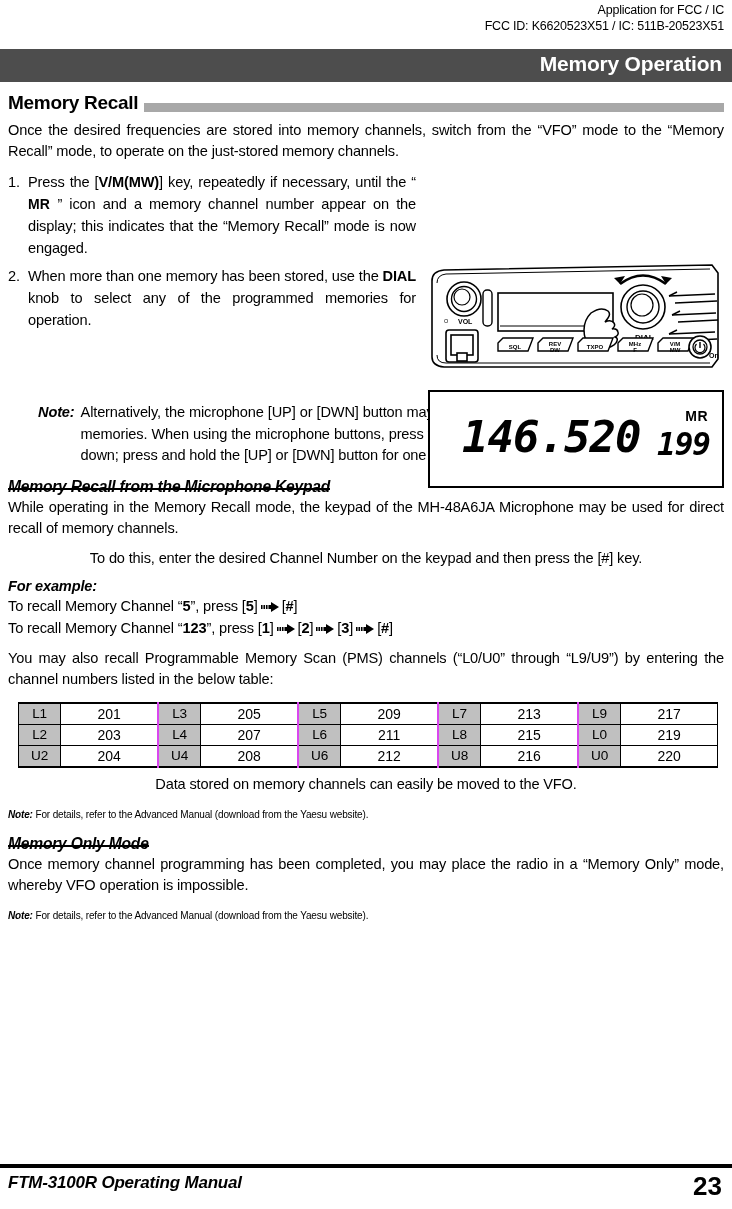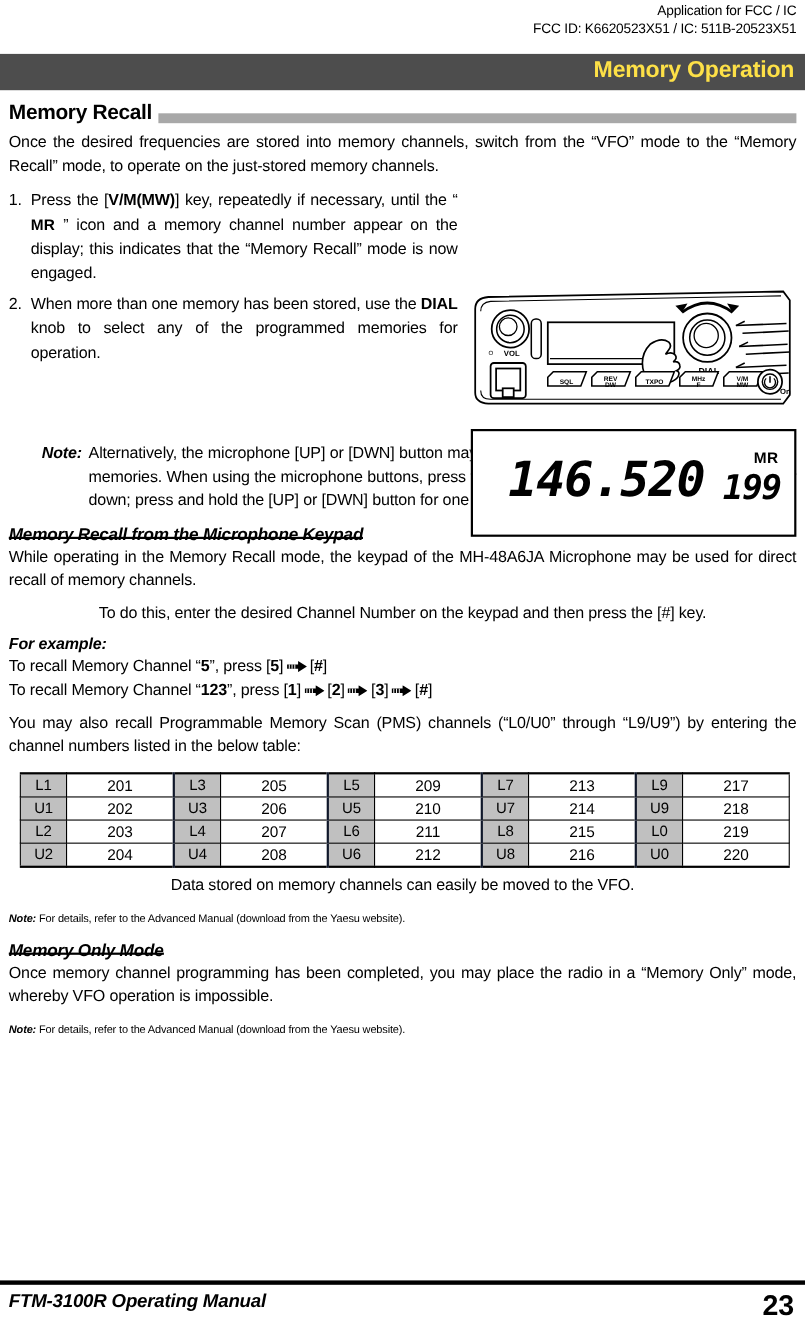--- a/index.html
+++ b/index.html
@@ -35,21 +35,21 @@
     left: 0;
     width: 732px;
     height: 33px;
     background: #4d4d4d;
     box-sizing: border-box;
   }
   .chapter-band .chapter-title {
     position: absolute;
     right: 10px;
     top: 3px;
-    color: #fde047;
+    color: #ffffff;
     font-size: 21px;
     font-weight: bold;
     letter-spacing: -0.2px;
   }
 
   
   .content {
     position: absolute;
     top: 92px;
     left: 8px;
@@ -259,21 +259,21 @@
     background: #c0c0c0;
     width: 42px;
     font-size: 13.6px;
     margin-top: 20px;
   }
   .pms-table td.val {
     background: #ffffff;
     width: 98px;
   }
   .pms-table td.lbl.grp {
-    border-left: 2px solid #0f172a;
+    border-left: 2px solid #d946ef;
   }
 
   
   .footer-rule {
     position: absolute;
     left: 0;
     bottom: 41px;
     width: 732px;
     height: 4px;
     background: #000;
@@ -489,32 +489,20 @@
         <td class="lbl">L1</td>
         <td class="val">201</td>
         <td class="lbl grp">L3</td>
         <td class="val">205</td>
         <td class="lbl grp">L5</td>
         <td class="val">209</td>
         <td class="lbl grp">L7</td>
         <td class="val">213</td>
         <td class="lbl grp">L9</td>
         <td class="val">217</td>
-      </tr>
-      <tr>
-        <td class="lbl">U1</td>
-        <td class="val">202</td>
-        <td class="lbl grp">U3</td>
-        <td class="val">206</td>
-        <td class="lbl grp">U5</td>
-        <td class="val">210</td>
-        <td class="lbl grp">U7</td>
-        <td class="val">214</td>
-        <td class="lbl grp">U9</td>
-        <td class="val">218</td>
       </tr>
       <tr>
         <td class="lbl">L2</td>
         <td class="val">203</td>
         <td class="lbl grp">L4</td>
         <td class="val">207</td>
         <td class="lbl grp">L6</td>
         <td class="val">211</td>
         <td class="lbl grp">L8</td>
         <td class="val">215</td>

